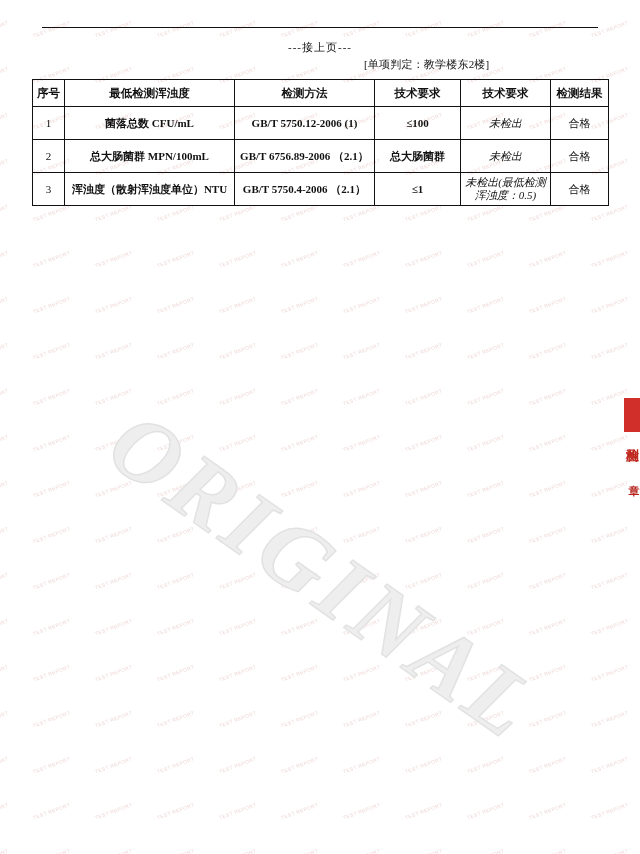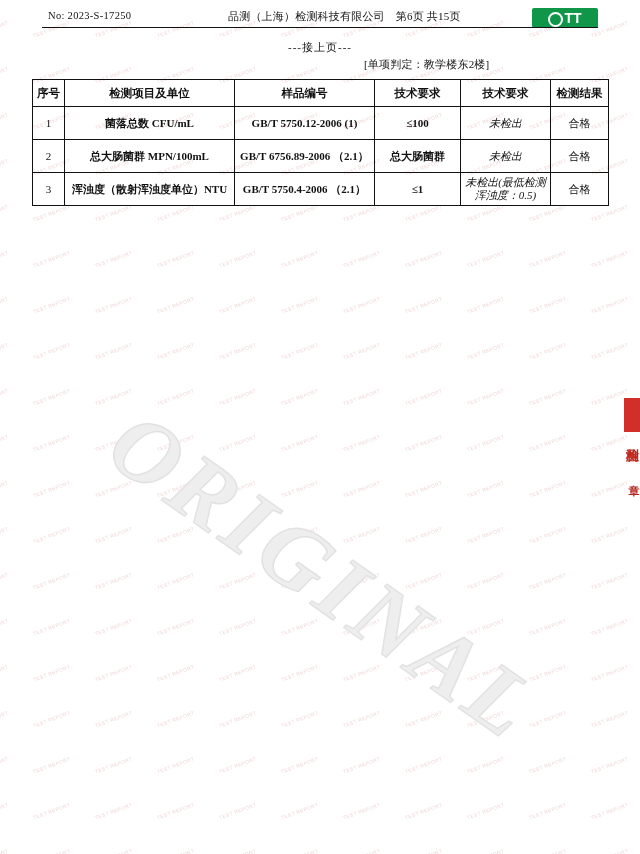--- a/index.html
+++ b/index.html
@@ -462,56 +462,42 @@
 </div>
 
 <div class="seal">
   <div class="s-box s1"></div>
   <div class="s-ch s-ch1">检测</div>
   <div class="s-ch s-ch2">章</div>
 </div>
 
 <div class="page">
 
-  <div class="hdr">
-    <div class="no">
-      <span>No:</span>
-      <span>2023-S-17250</span>
-    </div>
-    <div class="company">
-      <span>品测（上海）检测科技有限公司</span>
-      <span class="pages">第6页  共15页</span>
-    </div>
-    <div class="logo">
-      <span class="ring"></span>
-        <span class="mark">TT</span>
-    </div>
-  </div>
   <div class="hdr-rule"></div>
 
   <div class="cont cont-top">---接上页---</div>
 
   <div class="info">
     <div class="place">[单项判定：教学楼东2楼]</div>
   </div>
 
   <table class="rep">
     <colgroup>
       <col class="c0">
         <col class="c1">
         <col class="c2">
         <col class="c3">
         <col class="c4">
         <col class="c5">
     </colgroup>
     <thead>
       <tr>
         <th>序号</th>
-        <th>检测项目及单位</th>
-        <th>样品编号</th>
+        <th>最低检测浑浊度</th>
+        <th>检测方法</th>
         <th>技术要求</th>
         <th>技术要求</th>
         <th>检测结果</th>
       </tr>
     </thead>
     <tbody>
       <tr>
         <td class="idx">1</td>
         <td class="item">菌落总数 CFU/mL</td>
         <td class="method">GB/T 5750.12-2006 (1)</td>

